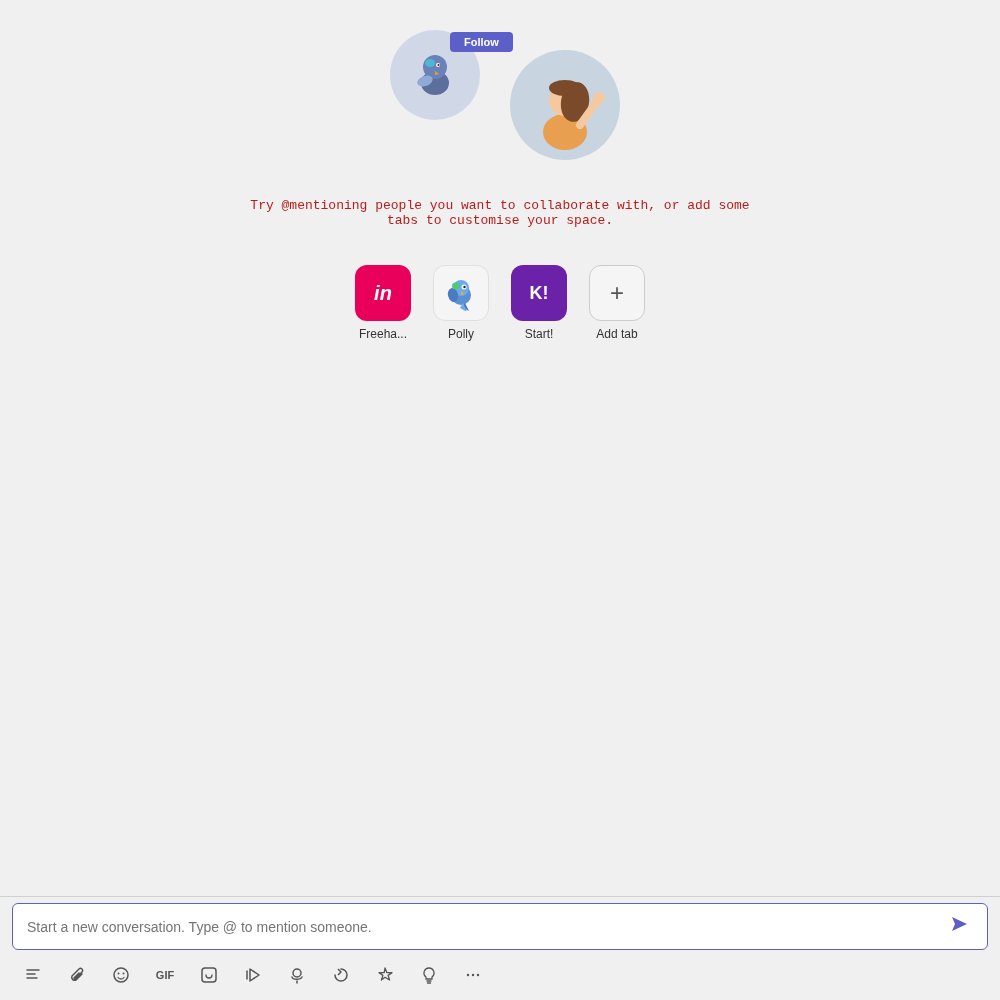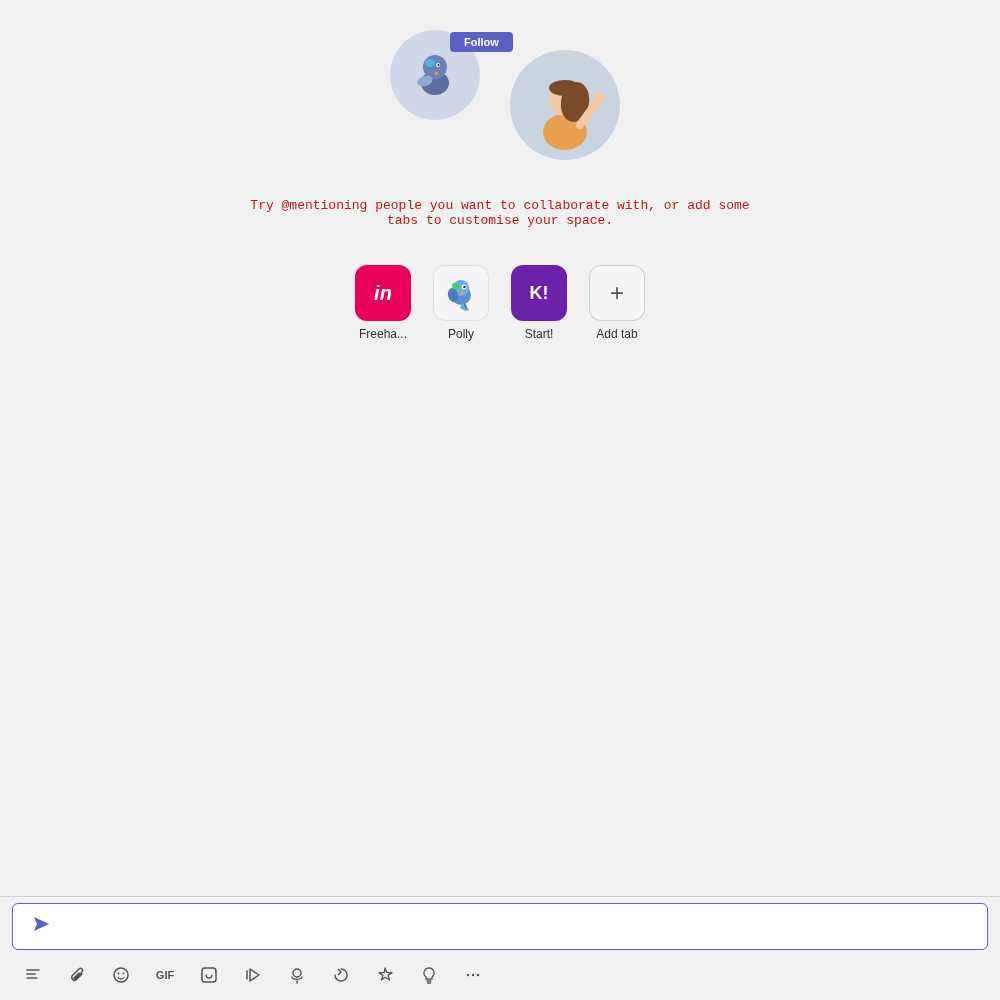--- a/index.html
+++ b/index.html
@@ -326,20 +326,21 @@
       <span class="tab-label">Add tab</span>
     </div>
 
   </div>
 
   <div class="spacer"></div>
 </div>
 
 <div class="bottom-bar">
   <div class="input-row">
+    <input class="message-input" type="text" placeholder="Start a new conversation. Type @ to mention someone." style="">
     <button class="send-button">
       <svg width="20" height="20" viewBox="0 0 20 20" fill="none" xmlns="http://www.w3.org/2000/svg">
         <path d="M18 10L3 3L6 10L3 17L18 10Z" fill="#5b5fc7"></path>
       </svg>
     </button>
   </div>
 
   <div class="toolbar-row">
 
     <button class="toolbar-btn" title="Format">

